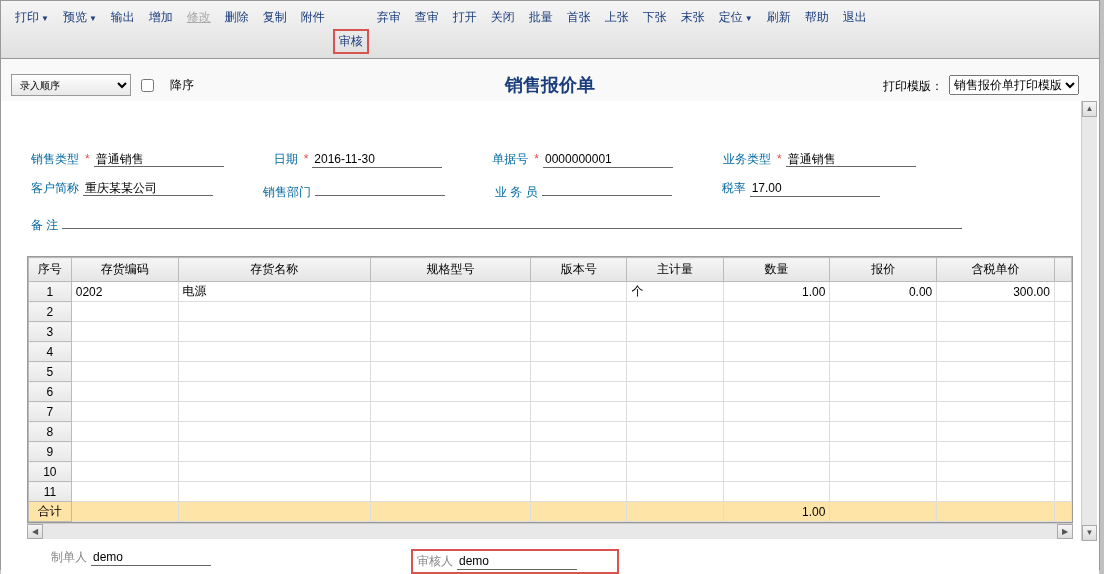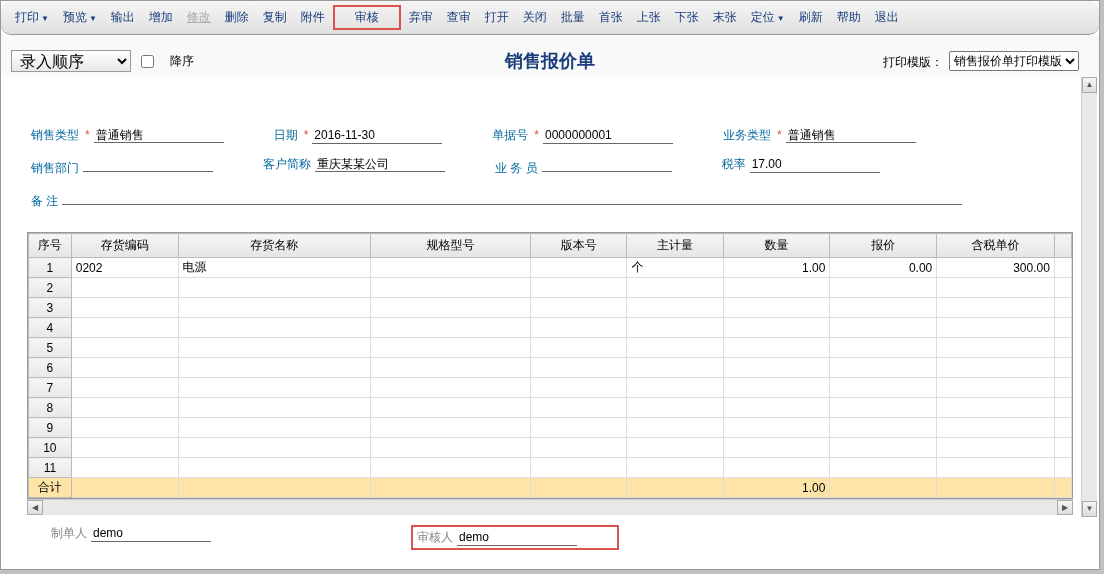--- a/index.html
+++ b/index.html
@@ -1,26 +1,26 @@
 <!DOCTYPE html>
 <html><head>
   <meta charset="utf-8">
   <style>
     * { box-sizing: border-box; margin: 0; padding: 0; }
     body { font-family: "SimSun", "宋体", sans-serif; font-size: 12px; background: #c0c0c0; width: 1104px; height: 574px; overflow: hidden; }
     .window { background: #fff; border: 1px solid #999; width: 1100px; height: 570px; position: relative; }
     
-    .toolbar { background: linear-gradient(#f5f5f5, #e0e0e0); border-bottom: 1px solid #999; padding: 4px 8px; display: flex; gap: 2px; border-radius: 10px; }
+    .toolbar { background: linear-gradient(#f5f5f5, #e0e0e0); border-bottom: 1px solid #999; padding: 4px 8px; display: flex; gap: 2px; }
     .toolbar-item { padding: 4px 6px; color: #1a3d7c; cursor: pointer; white-space: nowrap; }
     .toolbar-item.disabled { color: #aaa; text-decoration: underline; }
-    .toolbar-item.highlighted { border: 2px solid #d9534f; padding: 2px 20px; }
+    .toolbar-item.highlighted { border: 2px solid #d9534f; padding: 2px 4px; margin-top: 24px; }
     .toolbar-item .dropdown-arrow { font-size: 8px; margin-left: 2px; }
     
     .header-row { display: flex; align-items: center; padding: 15px 10px 5px 10px; background: #f9f9f9; position: relative; }
-    .order-select { width: 120px; height: 22px; background: linear-gradient(#fff, #e8e8e8); border: 1px solid #999; font-size: 16px; padding: 0 4px; }
+    .order-select { width: 120px; height: 22px; background: linear-gradient(#fff, #e8e8e8); border: 1px solid #999; font-size: 10px; padding: 0 4px; }
     .checkbox-wrap { margin-left: 10px; display: flex; align-items: center; gap: 16px; }
     .checkbox-wrap input { width: 13px; height: 13px; }
     .title { position: absolute; left: 50%; transform: translateX(-50%); font-size: 18px; font-weight: bold; color: #1a3d7c; }
     .print-template { position: absolute; right: 20px; display: flex; align-items: flex-end; gap: 6px; }
     .print-template select { width: 130px; height: 20px; font-size: 12px; }
     
     .content-area { position: relative; padding: 0 20px; background: #fff; height: 480px; }
     .rscroll { position: absolute; right: 2px; top: 0; width: 16px; height: 440px; background: #e8e8e8; border-left: 1px solid #ccc; }
     .rscroll .arrow { height: 16px; background: linear-gradient(#f5f5f5,#ddd); border: 1px solid #aaa; text-align: center; font-size: 8px; line-height: 14px; color: #555; }
     
@@ -136,26 +136,26 @@
           <span class="form-value">0000000001</span>
         </div>
         <div class="form-field">
           <span class="form-label">业务类型</span>
             <span class="required-star">*</span>
           <span class="form-value">普通销售</span>
         </div>
       </div>
       <div class="form-row">
         <div class="form-field">
+          <span class="form-label">客户简称</span>
+          <span class="form-value">重庆某某公司</span>
+        </div>
+        <div class="form-field">
           <span class="form-label">销售部门</span>
           <span class="form-value"></span>
-        </div>
-        <div class="form-field">
-          <span class="form-label">客户简称</span>
-          <span class="form-value">重庆某某公司</span>
         </div>
         <div class="form-field">
           <span class="form-label">业 务 员</span>
           <span class="form-value"></span>
         </div>
         <div class="form-field">
           <span class="form-label">税率</span>
           <span class="form-value">17.00</span>
         </div>
       </div>

